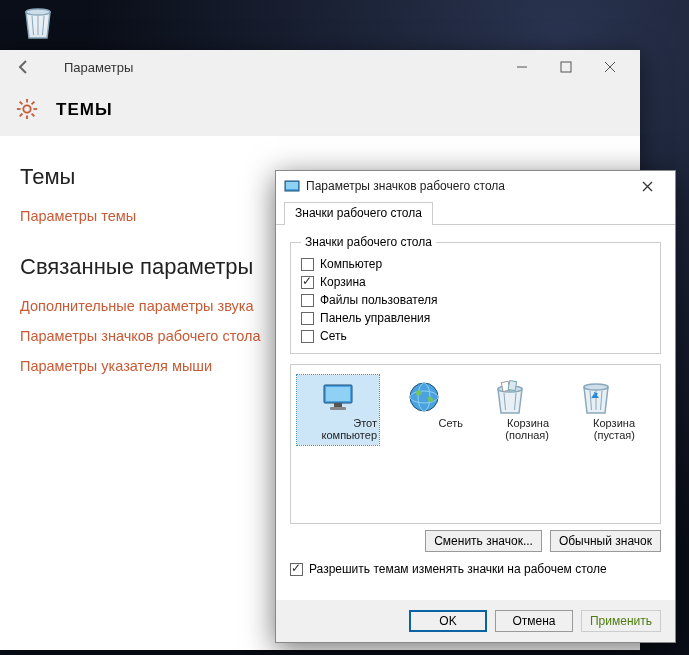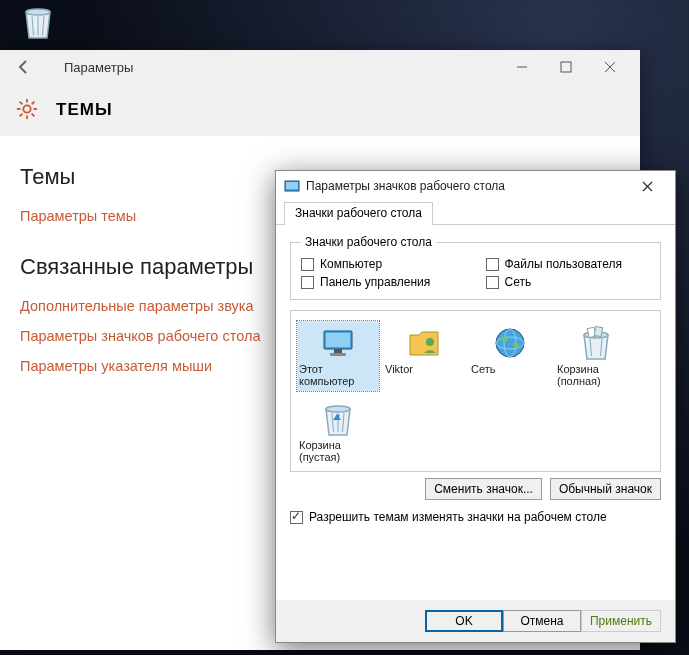--- a/index.html
+++ b/index.html
@@ -106,53 +106,53 @@
   }
   .dialog-body {
     flex: 1; padding: 10px 14px 8px;
   }
   fieldset.group {
     border: 1px solid #ccc; padding: 8px 10px 10px;
     margin-bottom: 10px;
   }
   fieldset.group legend { font-size: 12px; padding: 0 4px; }
   .cb-grid {
-    display: grid; grid-template-columns: 1fr 1fr;
+    display: grid; grid-template-columns: 1fr;
     gap: 4px 20px;
   }
   .cb { display: flex; align-items: center; gap: 6px; font-size: 12px; }
   .cb input { width: 13px; height: 13px; appearance:none; border:1px solid #666; background:#fff; position:relative; }
   .cb input:checked::after{content:"✓";position:absolute;left:0;top:-3px;font-size:12px;color:#333;}
 
   .icon-box {
     border: 1px solid #ccc; padding: 10px 6px 4px;
     display: flex; flex-wrap: wrap; gap: 6px 4px;
     min-height: 160px; align-content: flex-start;
   }
   .icon-item {
-    width: 82px; text-align: left; font-size: 11px; color: #222;
+    width: 82px; text-align: right; font-size: 11px; color: #222;
     padding: 4px 2px;
   }
   .icon-item.selected { background: #cde6f7; outline: 1px dotted #3a8ed6; }
   .icon-item svg { width: 36px; height: 36px; display:block; margin: 0 auto 2px; }
 
   .btn-row { display: flex; justify-content: flex-end; gap: 8px; margin-top: 6px; }
   .btn {
     min-width: 96px; height: 22px; font-size: 12px;
     background: #f0f0f0; border: 1px solid #999;
     display:flex;align-items:center;justify-content:center;
     padding: 0 8px;
   }
   .btn.primary { border: 2px solid #0a64a4; }
   .btn.disabled { color: #4d7c0f; border-color:#ccc; }
 
   .allow-row { display:flex; align-items:center; gap:6px; font-size:12px; margin-top: 10px;}
 
   .dialog-footer {
-    padding: 10px 14px; display:flex; justify-content:flex-end; 
+    padding: 10px 14px; display:flex; justify-content:flex-end; gap:8px;
     background: #f0f0f0;
   }
   .dialog-footer .btn { min-width: 78px; }
 </style>
 <style>.allow-row input:checked::after{content:"✓";position:absolute;left:0;top:-3px;font-size:12px;color:#333;}</style></head>
 <body>
 
 <svg width="0" height="0" style="position:absolute">
   <defs>
     <g id="bin-empty-svg">
@@ -281,46 +281,44 @@
 
   <div class="dialog-body">
     <fieldset class="group">
       <legend>Значки рабочего стола</legend>
       <div class="cb-grid">
         <label class="cb">
             <input type="checkbox" style="">
             <span>Компьютер</span>
           </label>
         <label class="cb">
+            <input type="checkbox" checked="" style="">
+            <span>Корзина</span>
+          </label>
+        <label class="cb">
             <input type="checkbox" style="">
             <span>Файлы пользователя</span>
           </label>
         <label class="cb">
             <input type="checkbox" style="">
             <span>Панель управления</span>
           </label>
         <label class="cb">
             <input type="checkbox" style="">
             <span>Сеть</span>
           </label>
       </div>
     </fieldset>
 
     <div class="icon-box" id="icon-box">
         <div class="icon-item selected">
           <svg viewBox="0 0 36 36">
             <use href="#monitor-svg"></use>
           </svg>
           <div>Этот компьютер</div>
-        </div>
-        <div class="icon-item">
-          <svg viewBox="0 0 36 36">
-            <use href="#folder-user-svg"></use>
-          </svg>
-          <div>Viktor</div>
         </div>
         <div class="icon-item">
           <svg viewBox="0 0 36 36">
             <use href="#globe-svg"></use>
           </svg>
           <div>Сеть</div>
         </div>
         <div class="icon-item">
           <svg viewBox="0 0 36 36">
             <use href="#bin-full-svg"></use>

